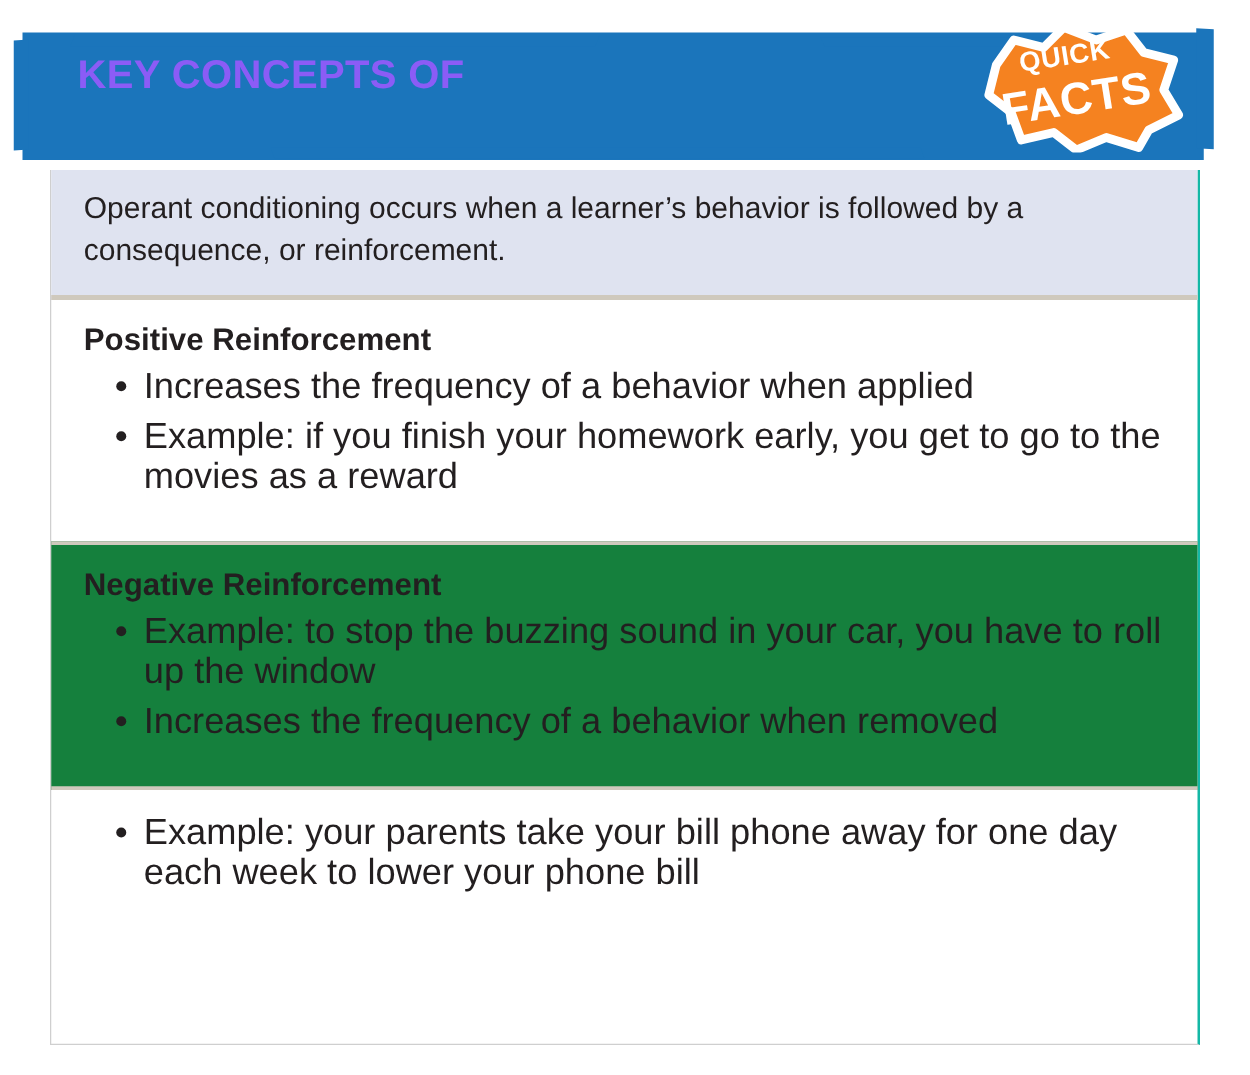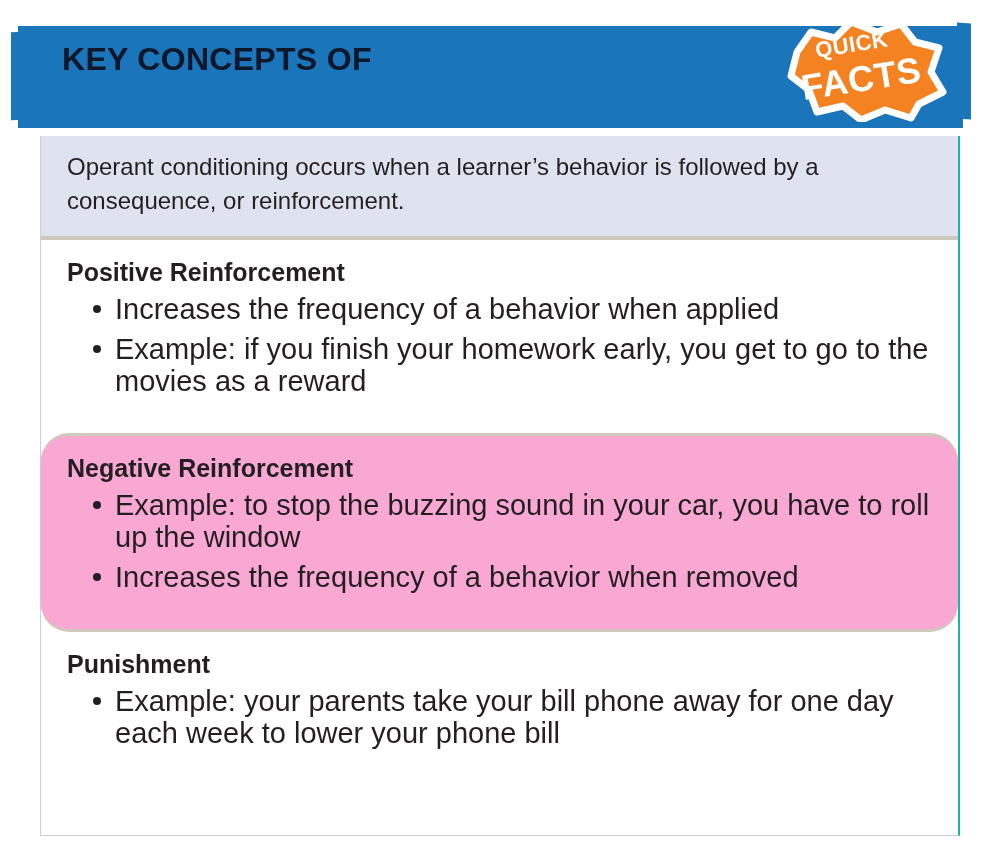--- a/index.html
+++ b/index.html
@@ -84,21 +84,21 @@
     width: 240px;
     height: 7px;
     background: #1b75bb;
     transform: skewX(24deg);
   }
 
   .header-title {
     position: absolute;
     left: 44px;
     top: 22px;
-    color: #0f172a;
+    color: #8b5cf6;
     font-weight: bold;
     font-size: 32px;
     line-height: 39px;
     letter-spacing: 0.3px;
     text-transform: uppercase;
     font-stretch: condensed;
   }
   .header-title .line {
     display: block;
     white-space: nowrap;
@@ -167,24 +167,23 @@
     margin: 0;
     font-size: 24px;
     line-height: 34px;
     color: #231f20;
   }
 
   .section {
     padding: 14px 22px 28px 26px;
   }
   .section.alt {
-    background: #f9a8d4;
+    background: #15803d;
     border-top: 3px solid #cfc9bd;
     border-bottom: 3px solid #cfc9bd;
-    border-radius: 28px;
   }
   .section h3 {
     margin: 4px 0 6px 0;
     font-size: 25px;
     font-weight: bold;
     color: #231f20;
   }
   .section ul {
     margin: 0;
     padding: 0 0 0 48px;
@@ -250,20 +249,19 @@
 
     <div class="section alt">
       <h3>Negative Reinforcement</h3>
       <ul>
         <li>Example: to stop the buzzing sound in your car, you have to roll up the window</li>
         <li>Increases the frequency of a behavior when removed</li>
       </ul>
     </div>
 
     <div class="section">
-      <h3>Punishment</h3>
       <ul>
         <li>Example: your parents take your bill phone away for one day each week to lower your phone bill</li>
       </ul>
     </div>
 
   </div>
 </div>
 
 </body></html>

